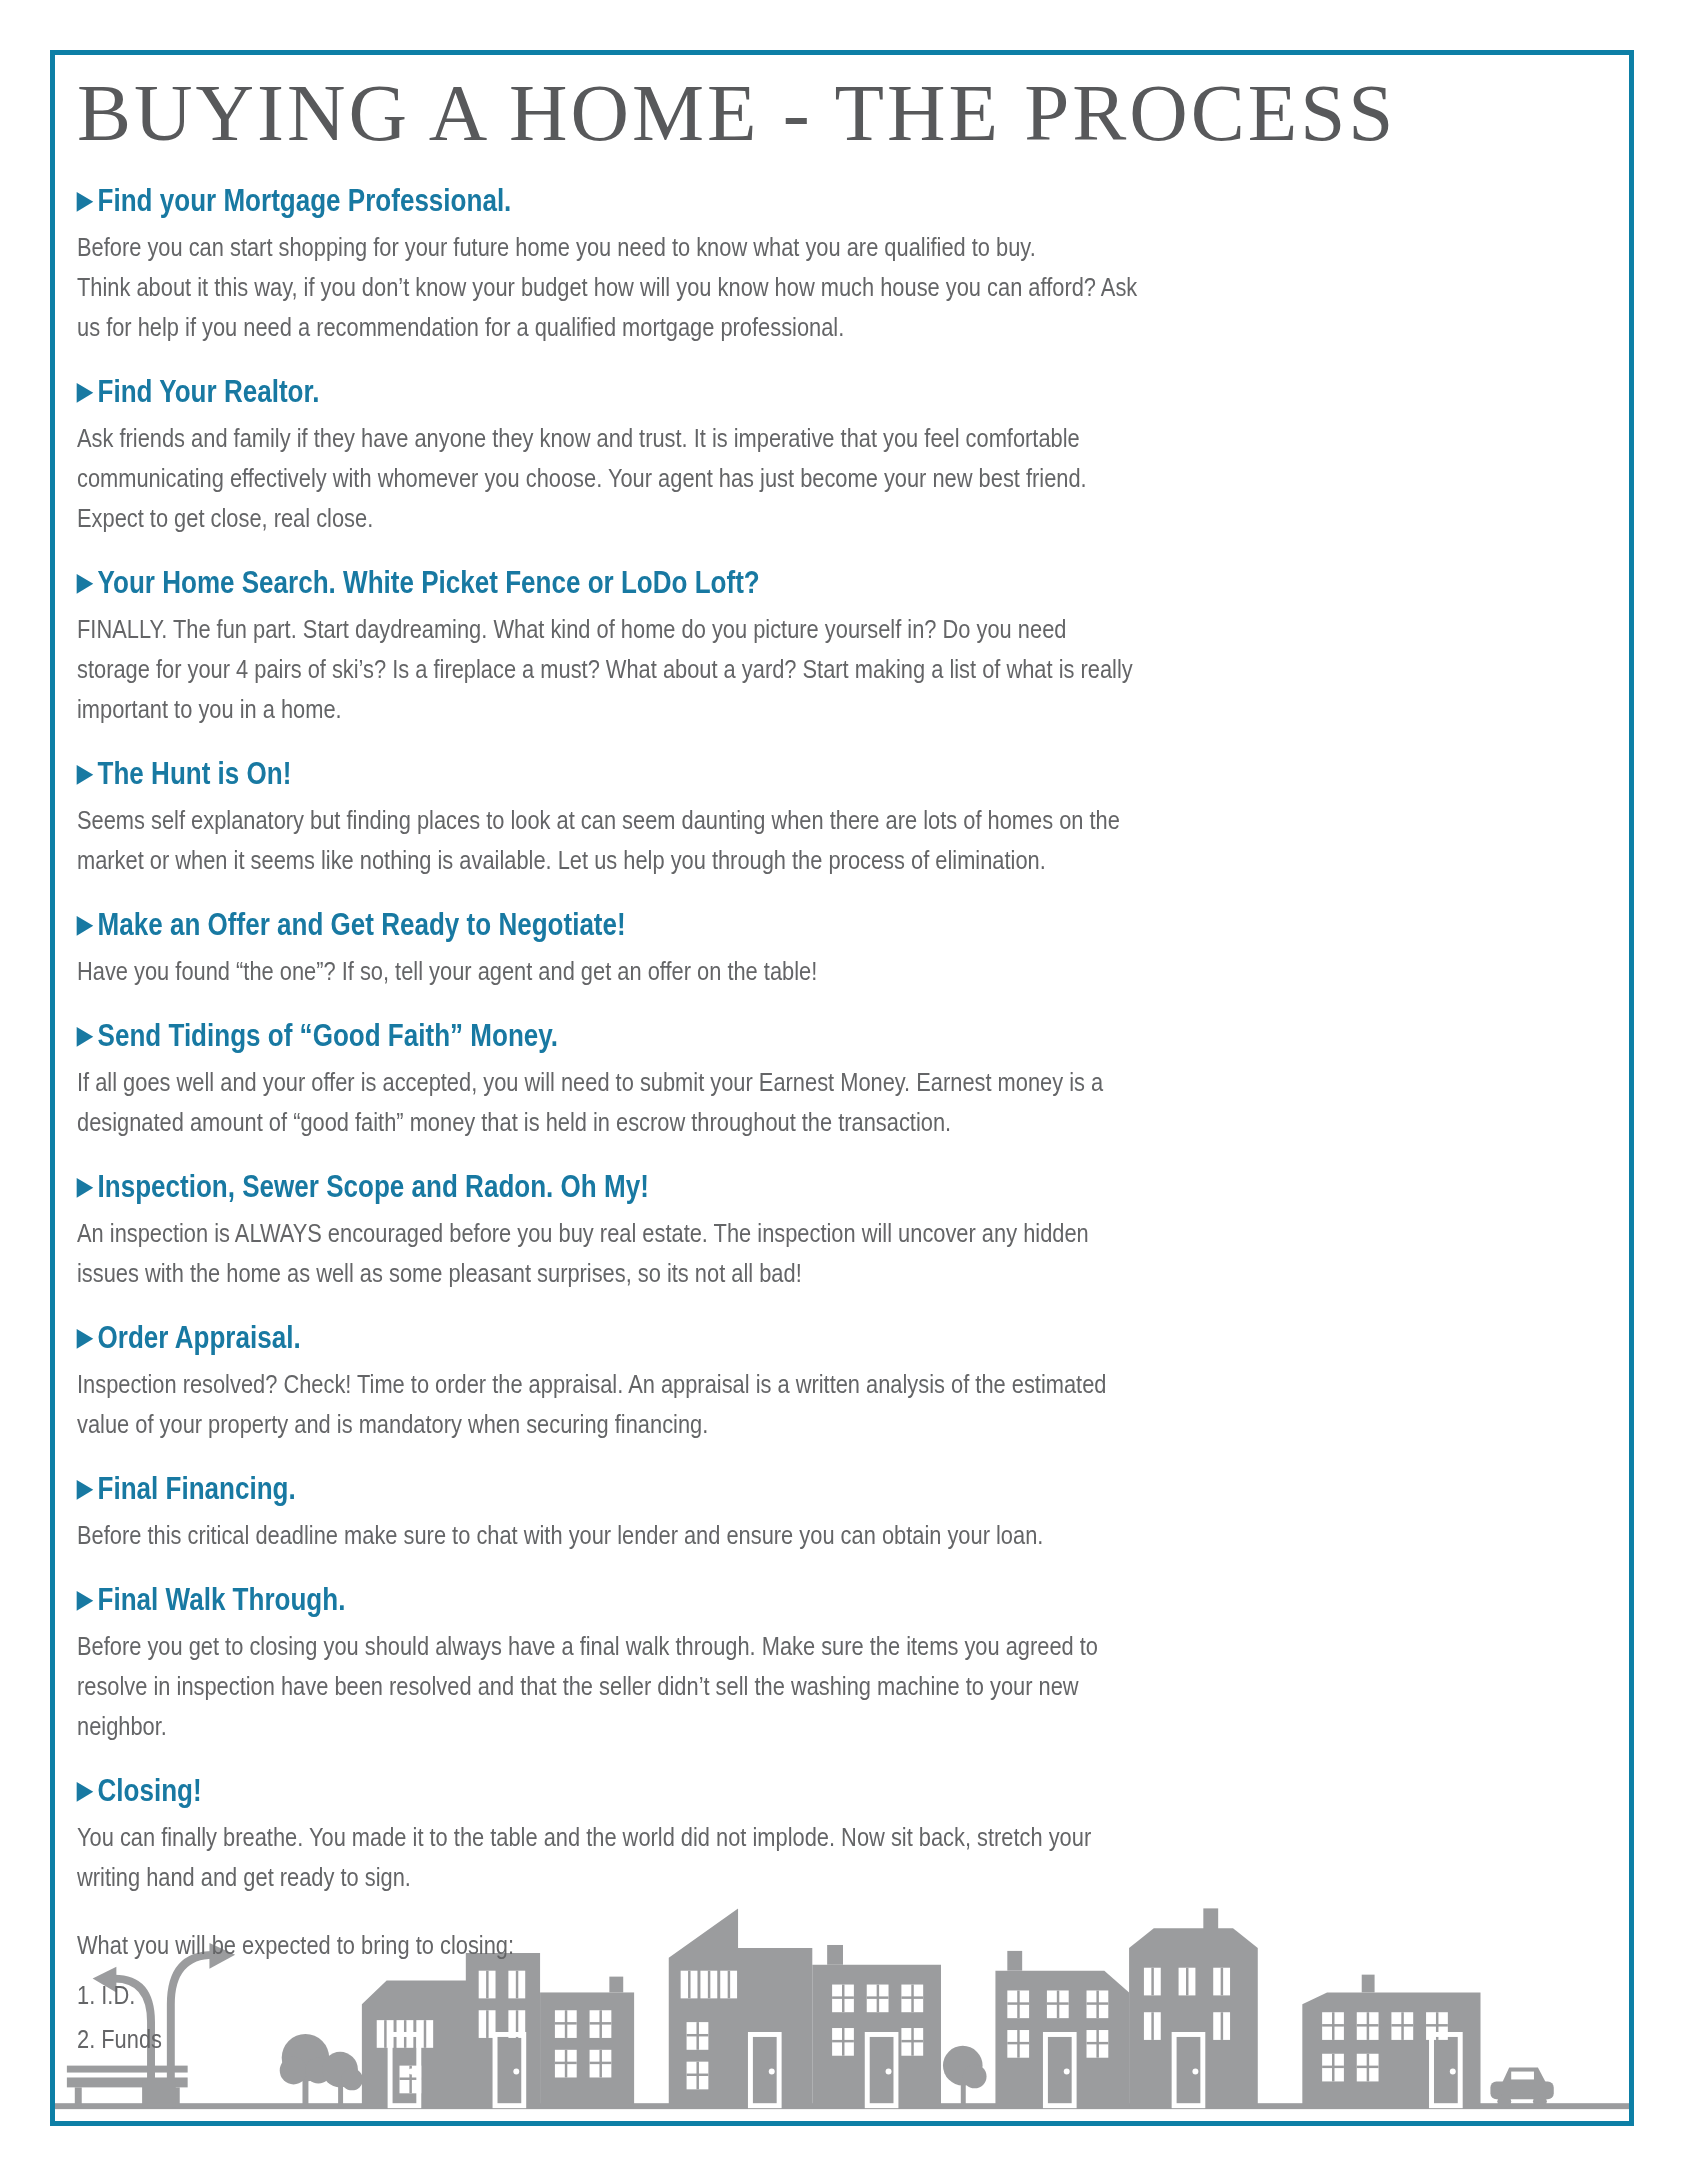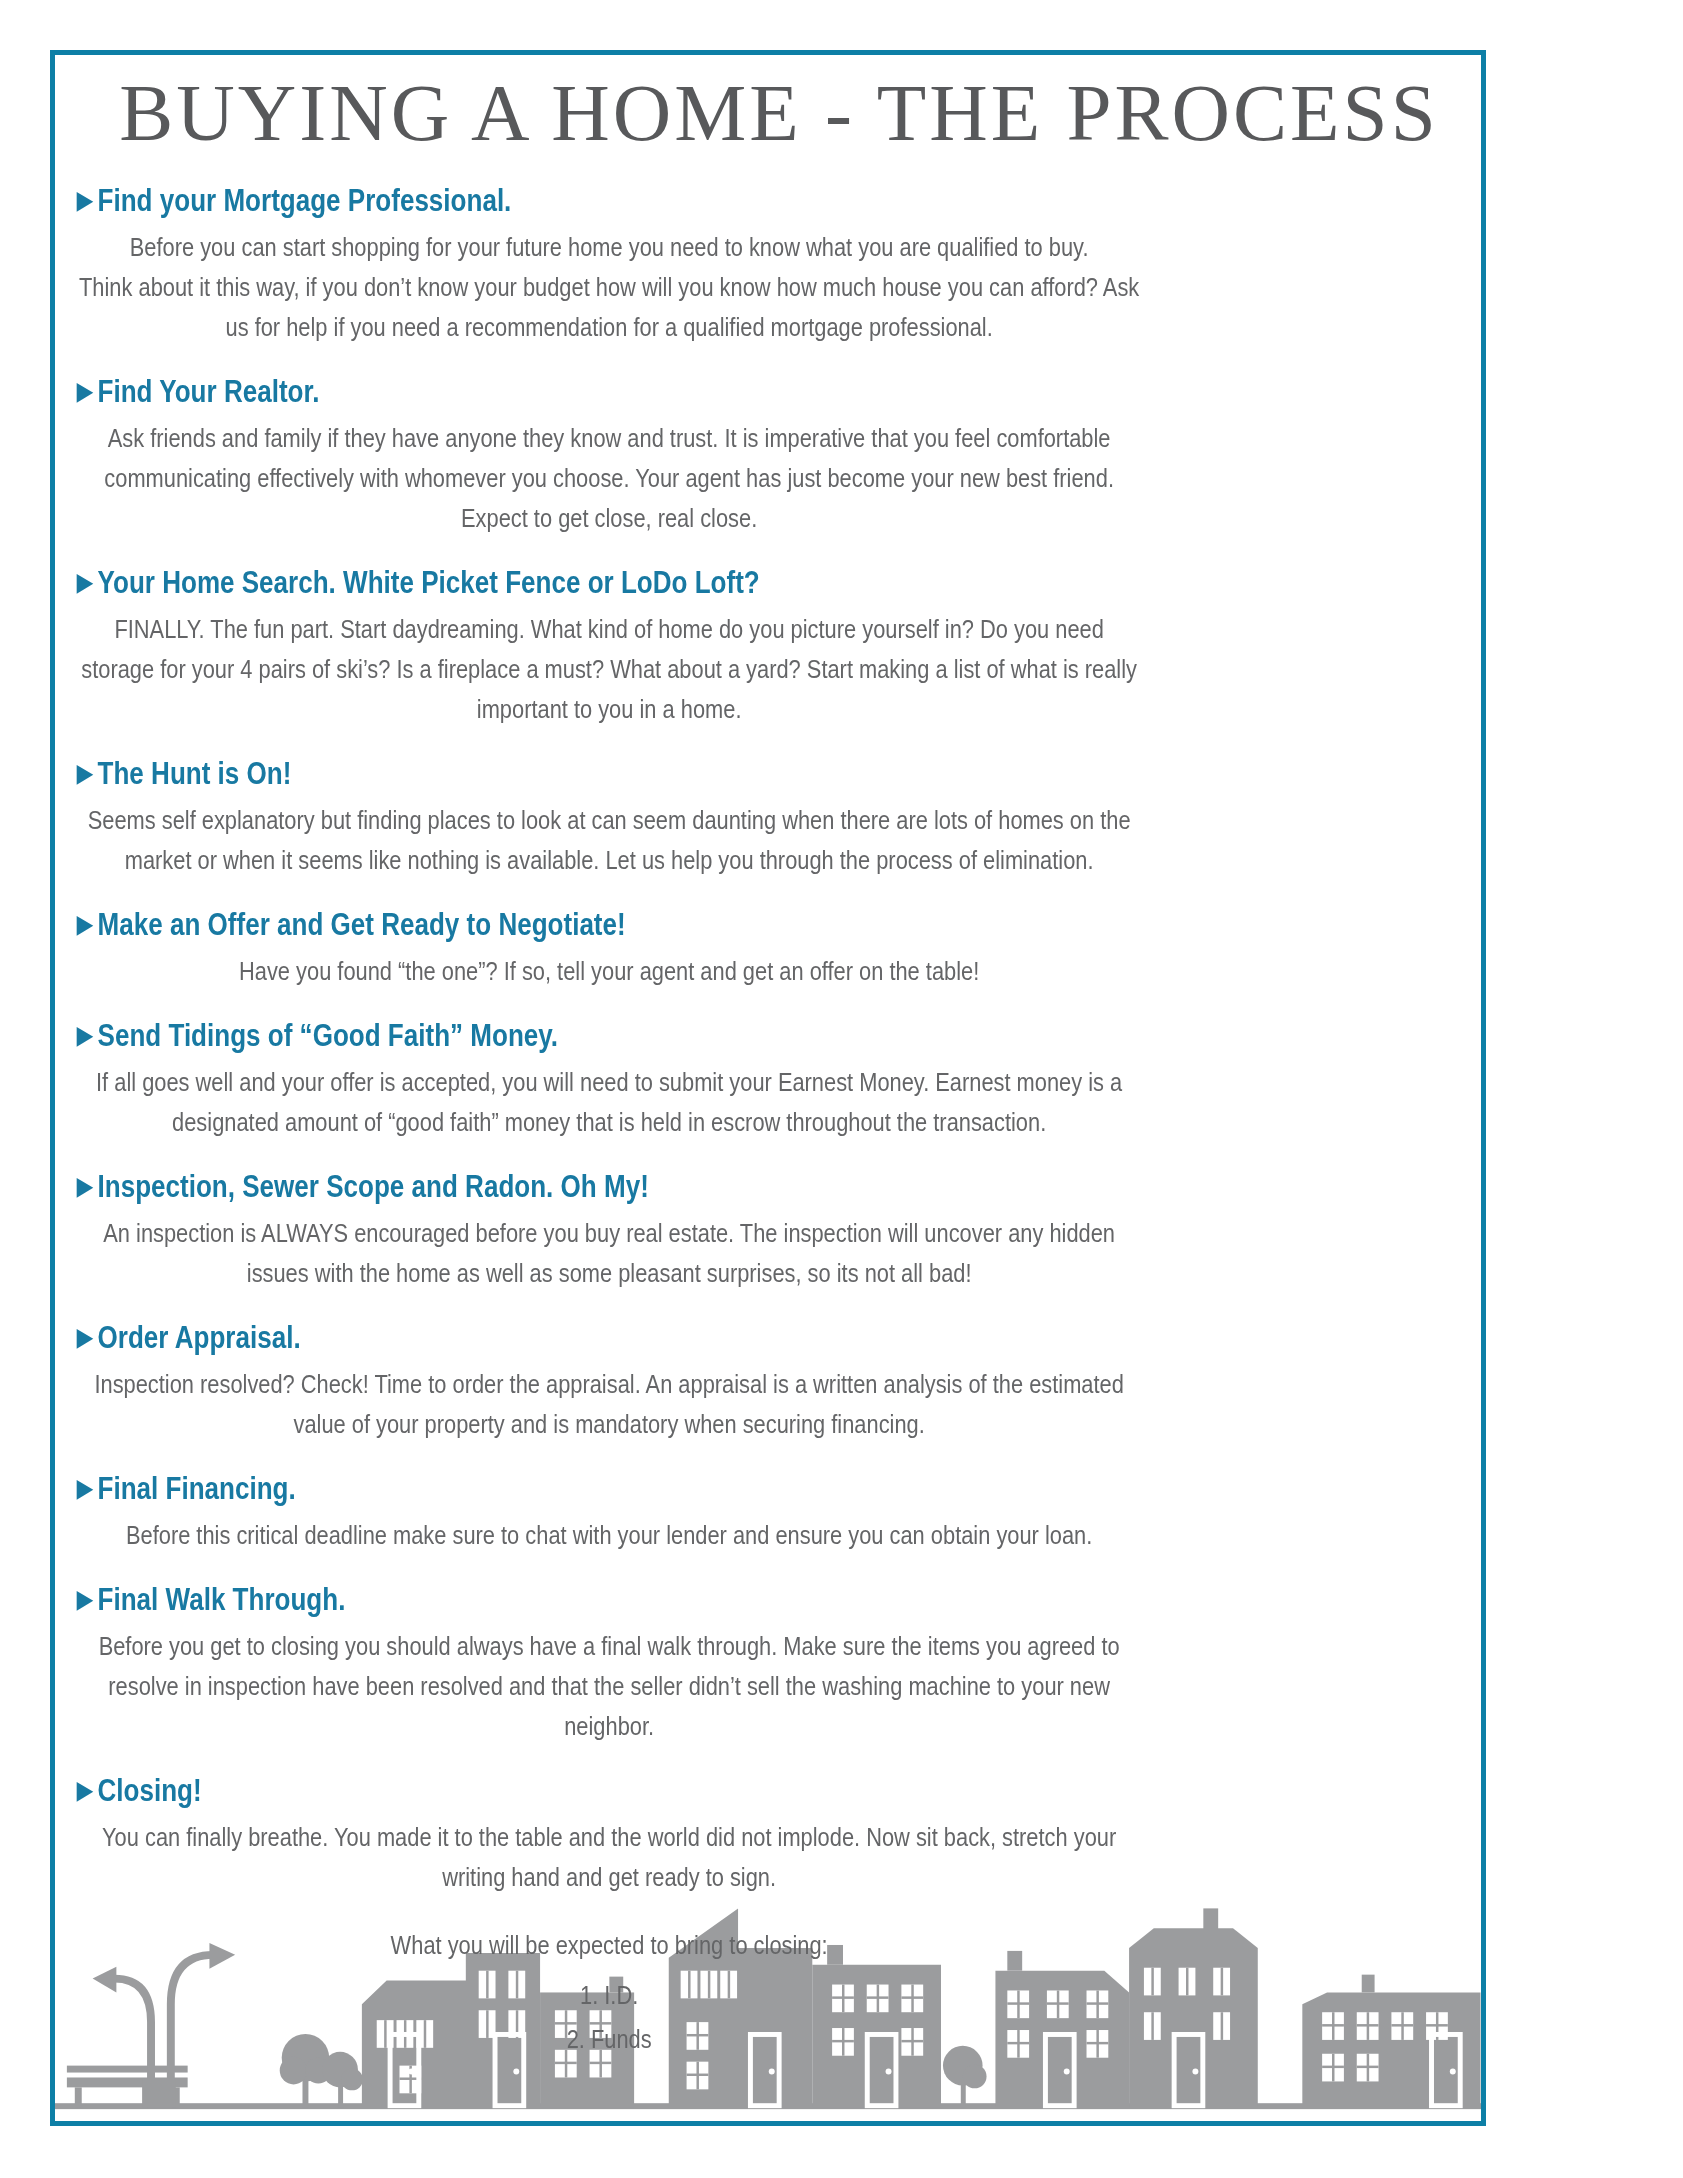--- a/index.html
+++ b/index.html
@@ -1,19 +1,19 @@
 <!DOCTYPE html>
 <html><head>
 <meta charset="utf-8">
 <style>
   html,body{margin:0;padding:0;background:#ffffff;}
   body{width:1683px;height:2178px;position:relative;font-family:"Liberation Sans",sans-serif;overflow:hidden;}
   .frame{
-    position:absolute;left:50px;top:50px;width:1436px;height:2076px;
-    box-sizing:border-box;border:5px solid #0d7fa6;background:#ffffff;overflow:hidden;text-align:center;
+    position:absolute;left:50px;top:50px;width:1584px;height:2076px;
+    box-sizing:border-box;border:5px solid #0d7fa6;background:#ffffff;overflow:hidden;
   }
   .title{
     margin:16px 0 0 22px;
     font-family:"Liberation Serif",serif;font-weight:400;
     font-size:81px;line-height:1.05;letter-spacing:3px;color:#58595b;white-space:nowrap;
   }
   .content{
     position:relative;z-index:2;
     margin:4px 0 0 22px;width:1267px;
     transform:scaleX(0.84);transform-origin:0 0;

